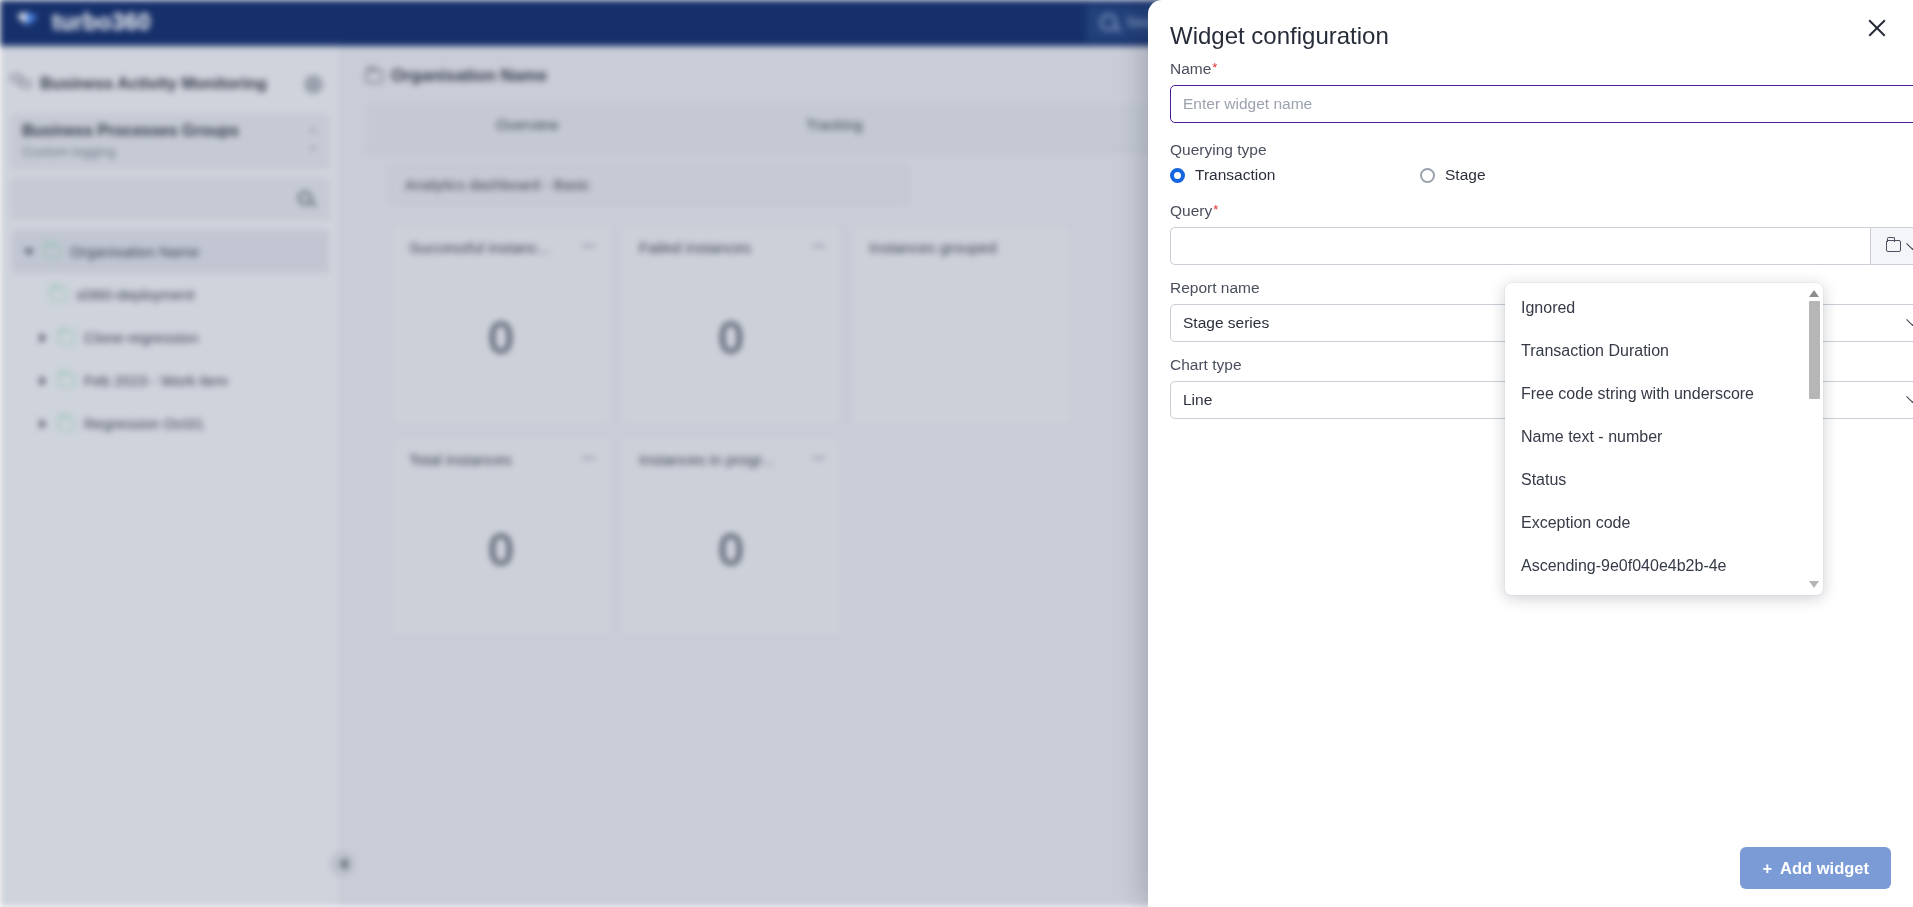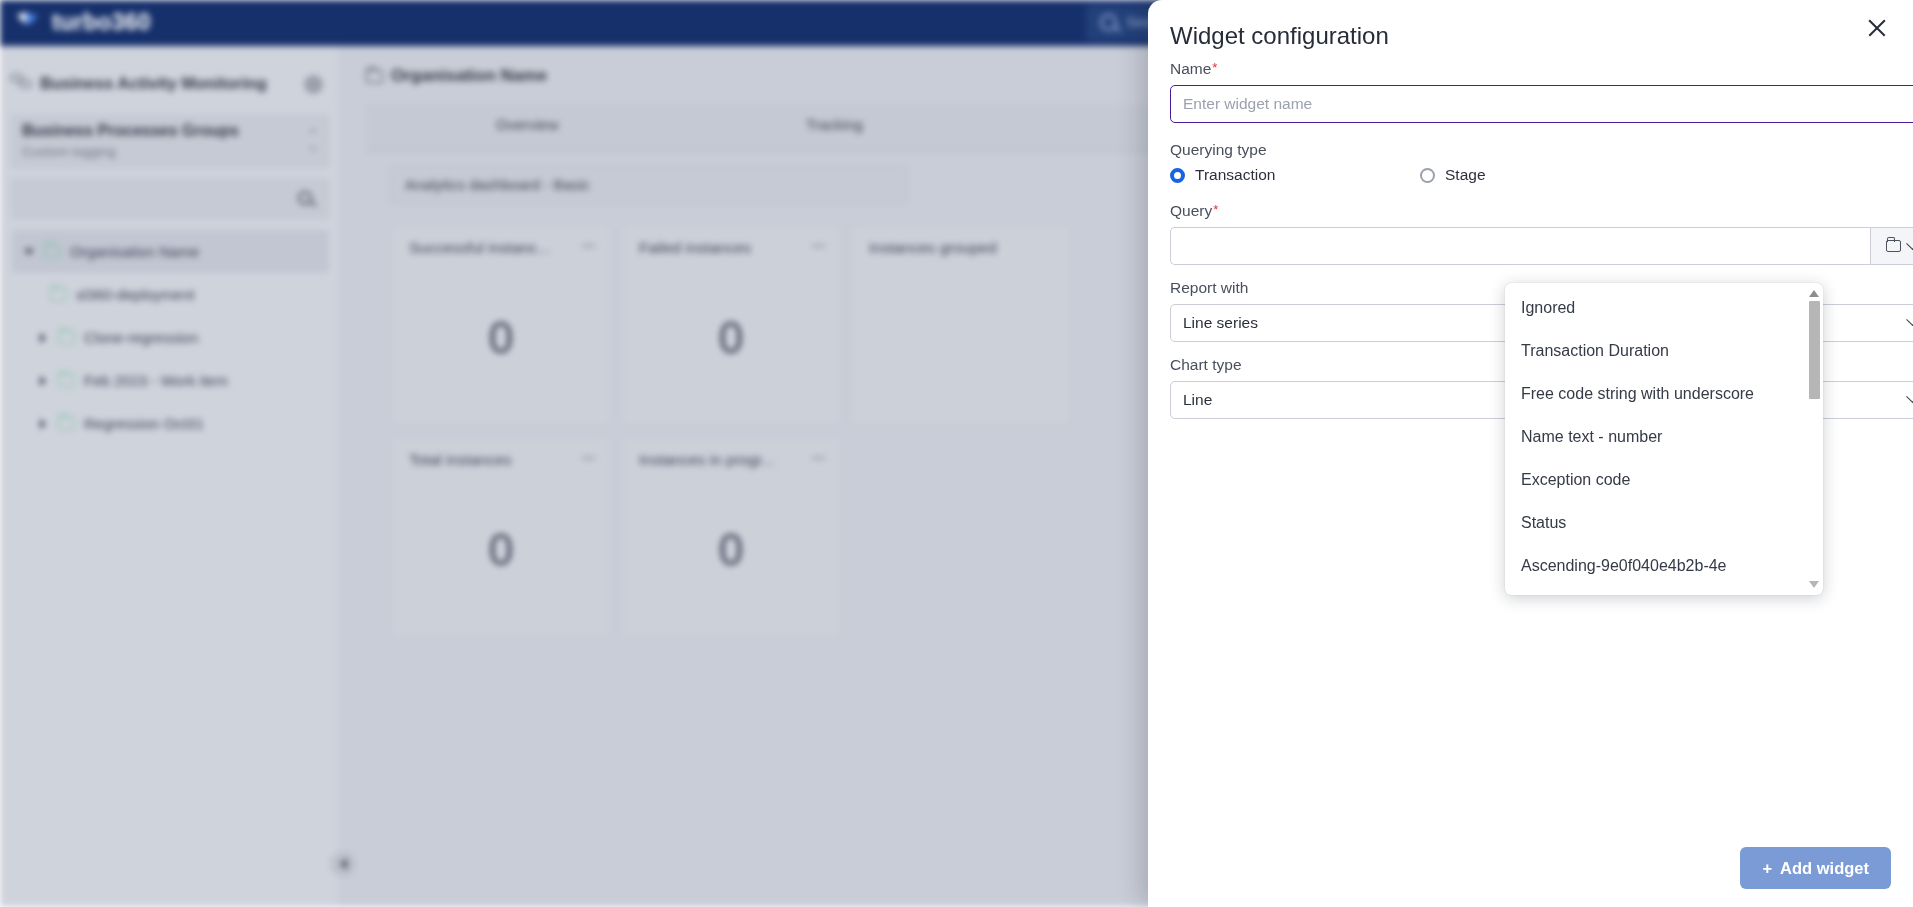--- a/index.html
+++ b/index.html
@@ -496,25 +496,25 @@
         <div class="query-field"></div>
         <div class="query-btn">
           <span class="mini-folder"></span>
           <span class="chev"></span>
         </div>
       </div>
 
       <div class="spacer-14"></div>
 
       <div class="rt-head">
-        <label class="fld-label">Report with</label>
+        <label class="fld-label">Report name</label>
         <span class="info-ico"></span>
       </div>
       <div class="selectbox">
-        <span class="sv">Line series</span>
+        <span class="sv">Stage series</span>
         <span class="chev"></span>
       </div>
 
       <div class="spacer-14"></div>
 
       <label class="fld-label">Chart type</label>
       <div class="selectbox">
         <span class="sv">Line</span>
         <span class="chev"></span>
       </div>
@@ -528,22 +528,22 @@
       </button>
     </div>
   </div>
 
   <div id="dropdown">
     <div class="dd-list">
       <div class="dd-item">Ignored</div>
       <div class="dd-item">Transaction Duration</div>
       <div class="dd-item">Free code string with underscore</div>
       <div class="dd-item">Name text - number</div>
+      <div class="dd-item">Status</div>
       <div class="dd-item">Exception code</div>
-      <div class="dd-item">Status</div>
       <div class="dd-item">Ascending-9e0f040e4b2b-4e</div>
     </div>
     <div class="dd-sb-track">
       <span class="dd-arrow-up"></span>
       <span class="dd-arrow-dn"></span>
     </div>
     <div class="dd-sb-thumb"></div>
   </div>
 
 </div>

